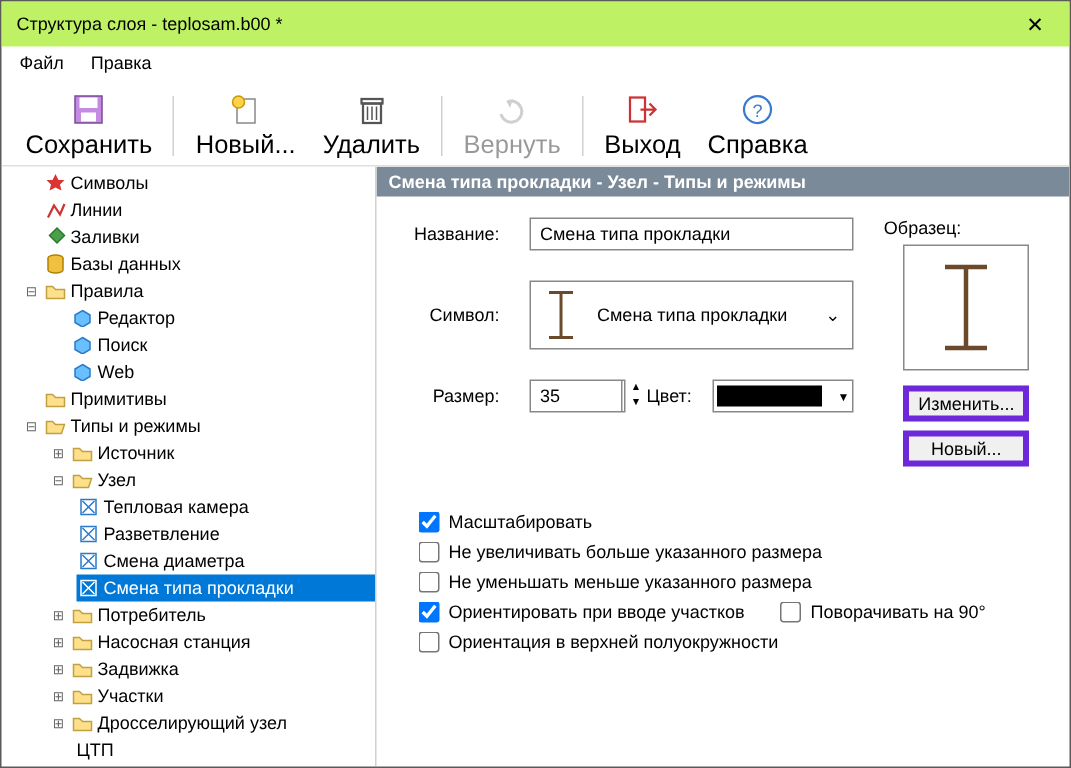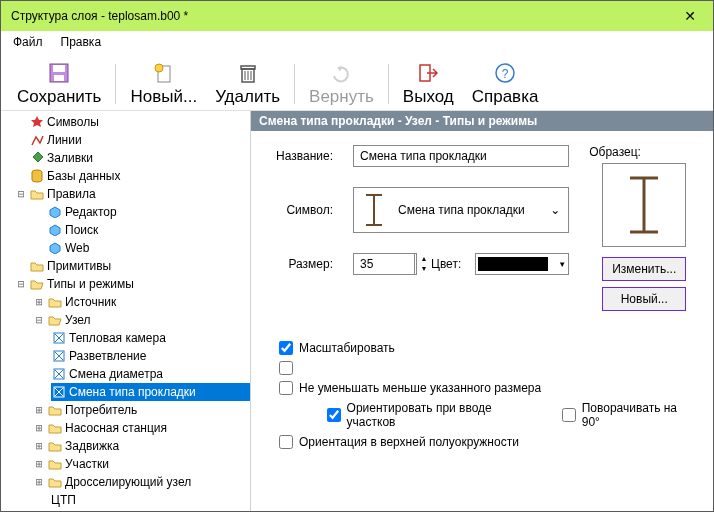--- a/index.html
+++ b/index.html
@@ -25,31 +25,31 @@
 .tree ul.l1 { margin-left: 14px; } .tree ul.l2 { margin-left: 18px; } .tree ul.l3 { margin-left: 18px; }
 .content { flex: 1; display: flex; flex-direction: column; overflow: hidden; }
 .panel-header { background: #7a8a99; color: #fff; padding: 3px 8px; font-weight: bold; font-size: 12px; }
 .panel-body { padding: 14px 18px; display: grid; grid-template-columns: 64px 1fr 110px; column-gap: 10px; row-gap: 14px; align-items: center; gap: 20px; }
 .lbl { text-align: right; }
 .txin { border: 1px solid #888; height: 22px; padding: 2px 6px; width: 100%; }
 .sym-sel { border: 1px solid #888; height: 46px; display: flex; align-items: center; justify-content: space-between; padding: 0 8px; }
 .sym-prev { display: flex; align-items: center; gap: 12px; }
 .sample-col { grid-column: 3; grid-row: 1 / span 4; display: flex; flex-direction: column; align-items: center; }
 .sample-box { border: 1px solid #888; width: 84px; height: 84px; display: flex; align-items: center; justify-content: center; margin-bottom: 10px; }
-.btn { border: 1px solid #6d28d9; background: #f0f0f0; width: 84px; height: 24px; margin-bottom: 6px; }
+.btn { border: 4px solid #6d28d9; background: #f0f0f0; width: 84px; height: 24px; margin-bottom: 6px; }
 .size-row { display: flex; align-items: center; gap: 14px; }
 .spin { display: flex; border: 1px solid #888; height: 22px; width: 64px; }
 .spin input { border: none; width: 60px; padding: 0 6px; }
 .spin .sbtns { display: flex; flex-direction: column; border-left: 1px solid #888; }
 .spin .sbtns div { width: 18px; height: 10px; font-size: 7px; text-align: center; line-height: 9px; }
 .color-sel { border: 1px solid #888; height: 22px; width: 94px; display: flex; align-items: center; justify-content: space-between; padding: 2px; }
 .swatch { width: 70px; height: 14px; background: #000; }
 .checks { padding: 10px 18px 10px 28px; display: flex; flex-direction: column; gap: 6px; }
 .ckrow { display: flex; align-items: center; gap: 6px; }
-.ckrow.double { display: flex; gap: 24px; margin-left: 48px; }
+.ckrow.double { display: flex; gap: 24px; }
 input[type=checkbox] { width: 14px; height: 14px; }
 svg { display: block; }
 </style>
 </head>
 <body>
 
 <div class="titlebar">
   <span class="title">Структура слоя - teplosam.b00 *</span>
   <span class="close">✕</span>
 </div>
@@ -425,20 +425,21 @@
       </div>
     </div>
 
     <div class="checks">
       <label class="ckrow">
           <input type="checkbox" checked="" style="">
           <span>Масштабировать</span>
         </label>
       <label class="ckrow">
           <input type="checkbox" style="">
+          <span>Не увеличивать больше указанного размера</span>
         </label>
       <label class="ckrow">
           <input type="checkbox" style="">
           <span>Не уменьшать меньше указанного размера</span>
         </label>
       <div class="ckrow double">
         <label class="ckrow">
             <input type="checkbox" checked="" style="">
             <span>Ориентировать при вводе участков</span>
           </label>

